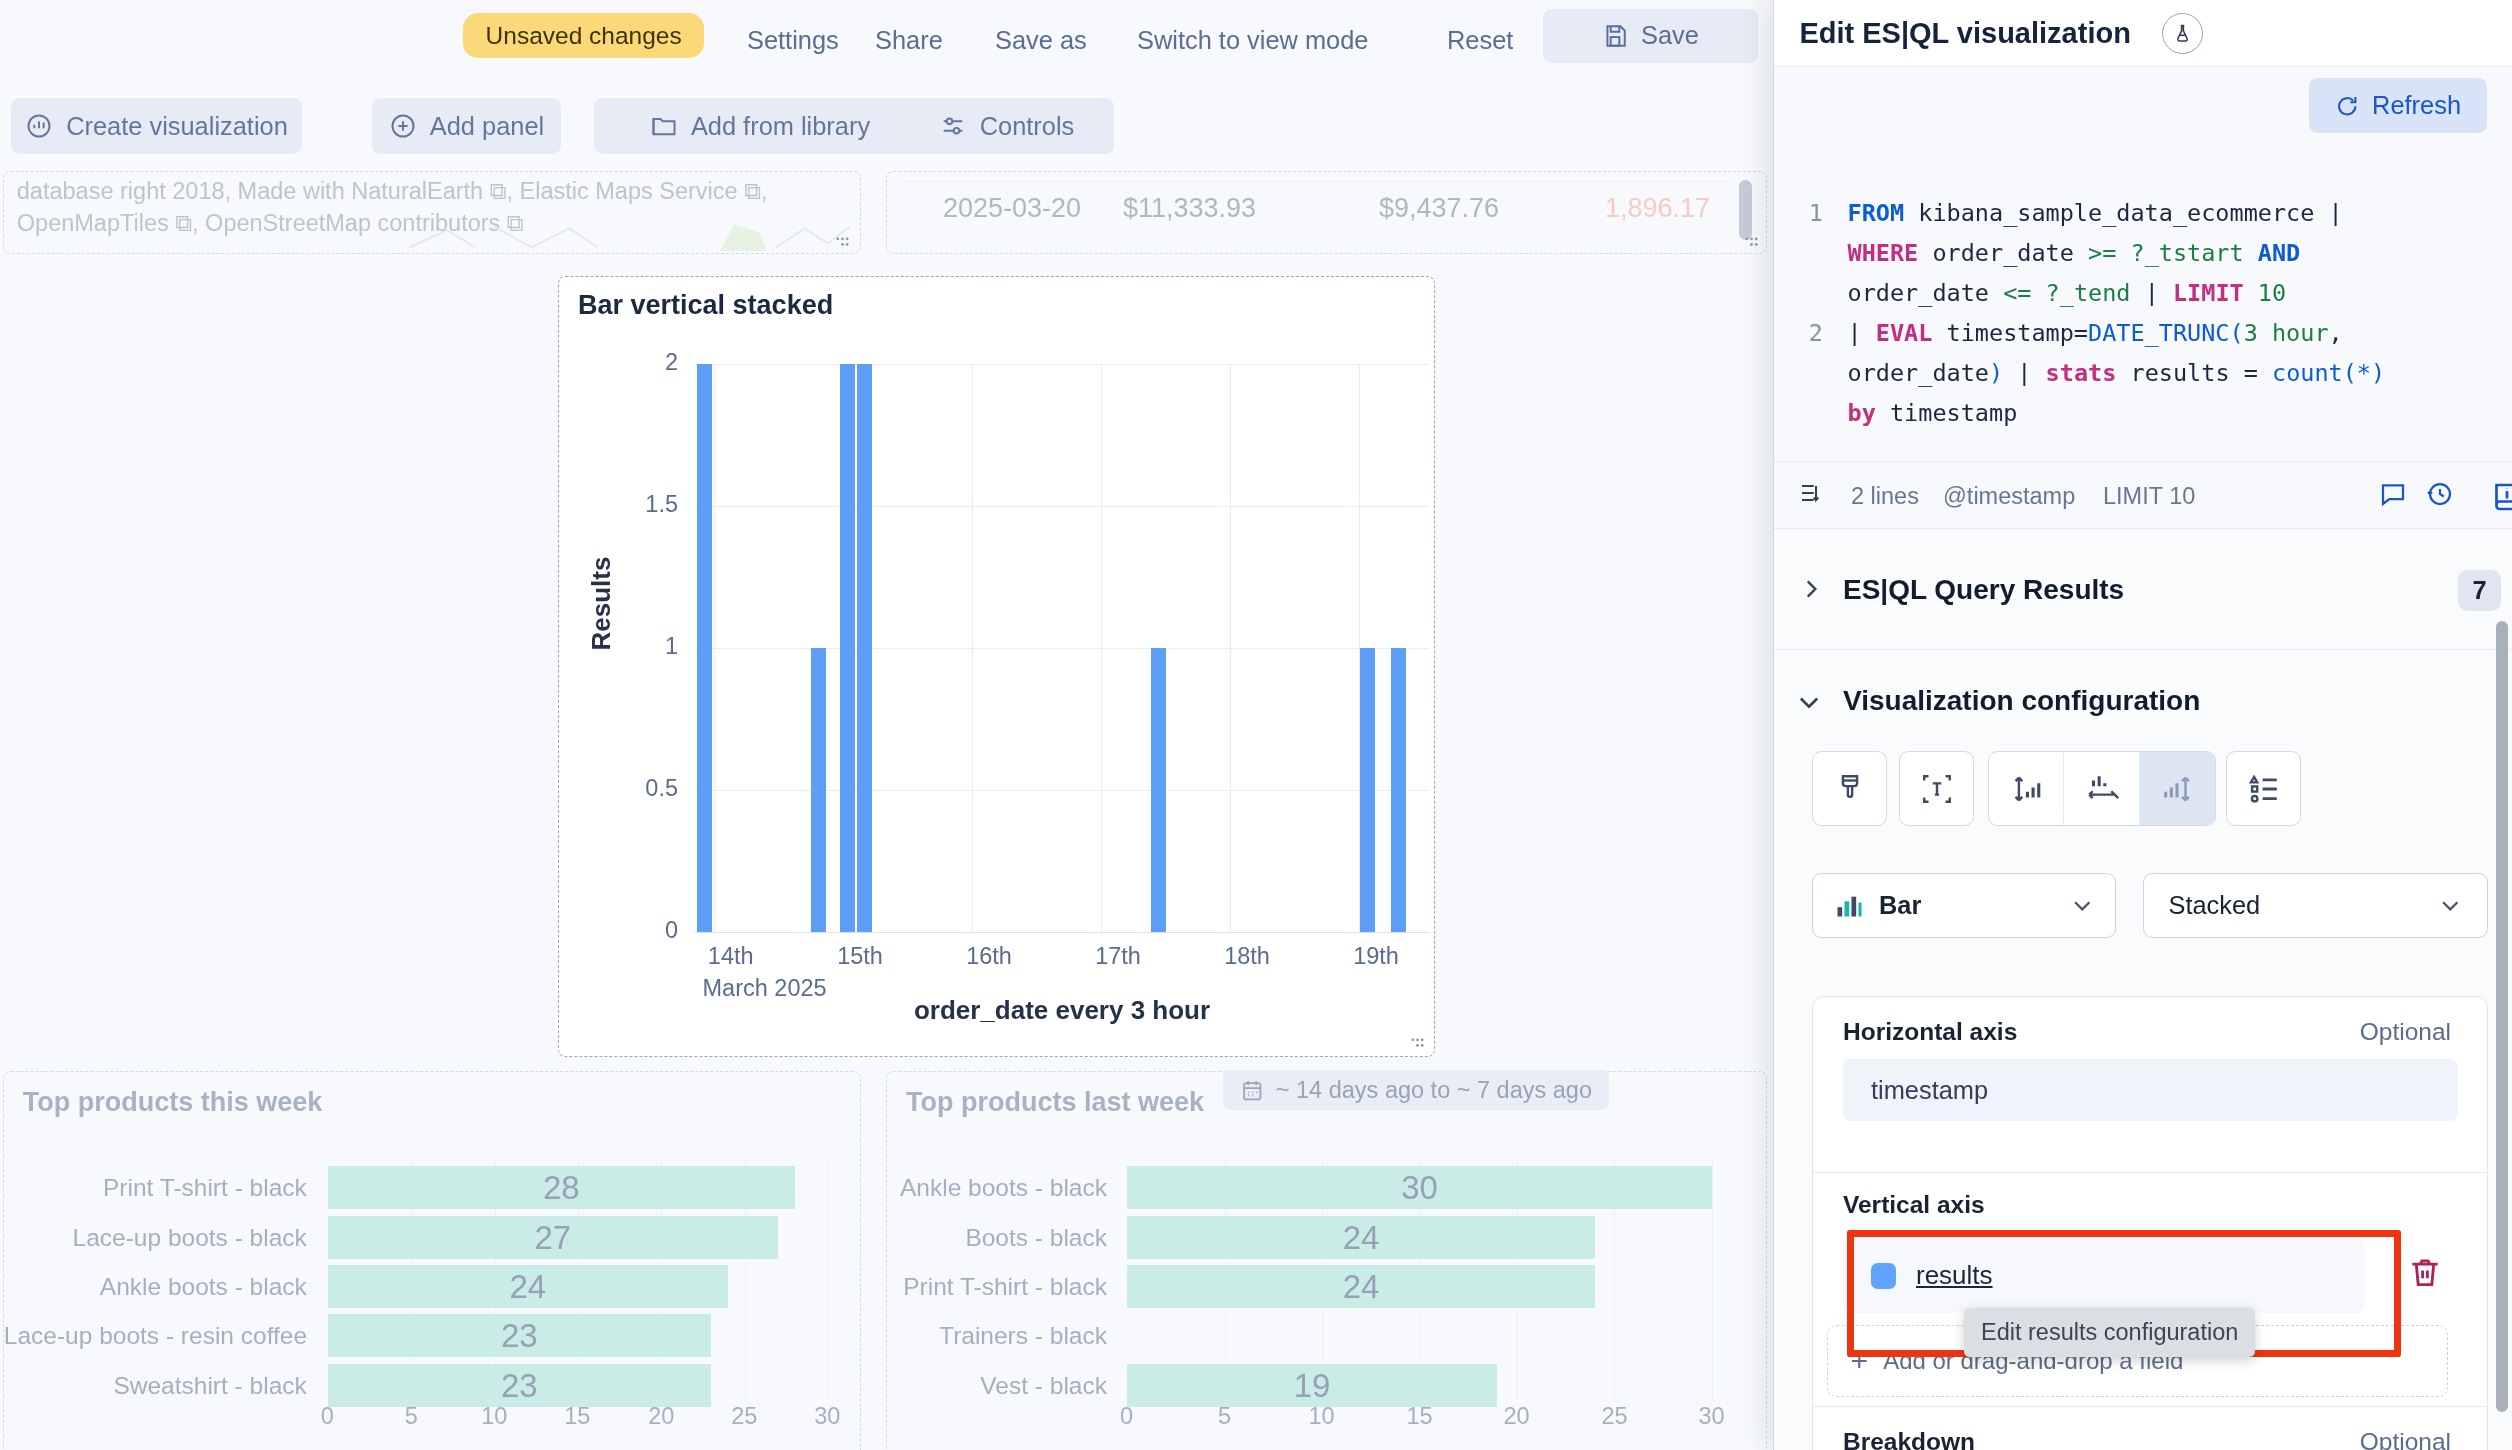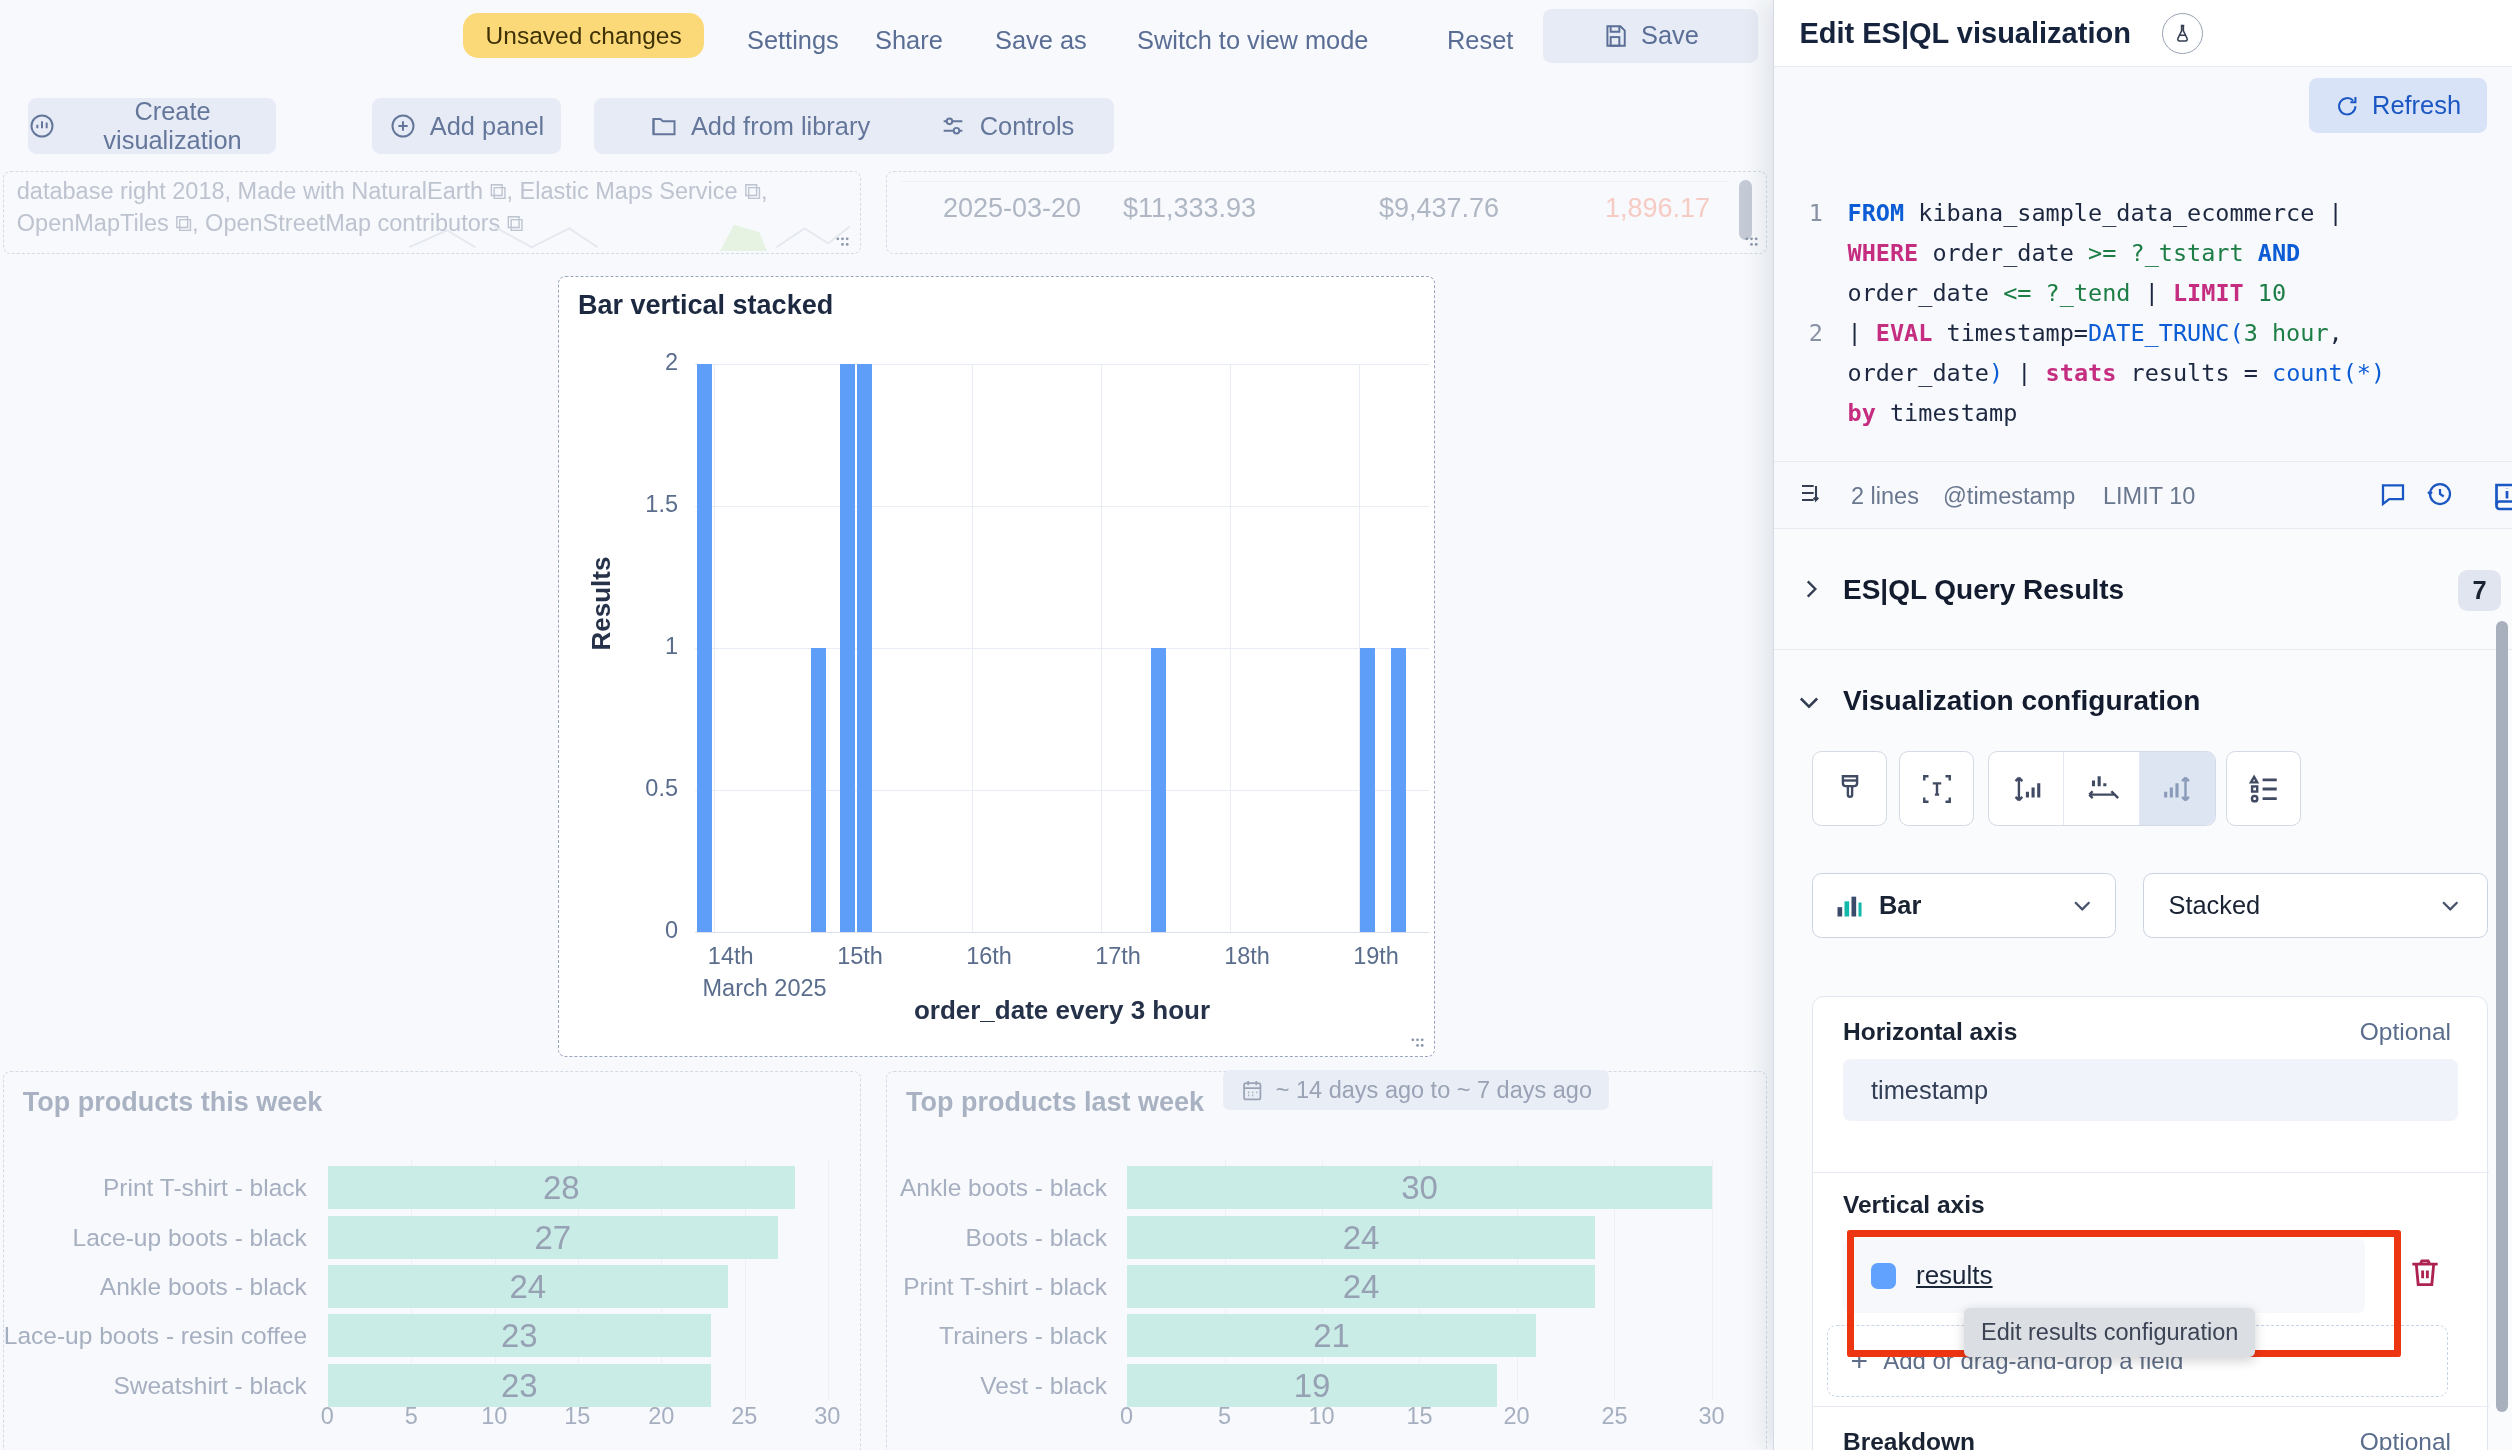--- a/index.html
+++ b/index.html
@@ -20,21 +20,21 @@
   #btn-settings{left:747px;} #btn-share{left:875px;} #btn-saveas{left:995px;}
   #btn-switch{left:1137px;} #btn-reset{left:1447px;}
   #btn-save { position:absolute; left:1543px; top:8.5px; width:215px; height:54px; background:#E6EBF5;
               border:none; border-radius:8.5px; color:#5A6E96; font-size:25.4px; font-family:inherit;
               display:flex; align-items:center; justify-content:center; gap:13px; cursor:pointer; }
 
   
   .act-btn { position:absolute; top:98px; height:56px; background:#E7EBF5; border:none; border-radius:8.5px;
              color:#64779B; font-size:25.4px; font-family:inherit; display:flex; align-items:center;
              justify-content:center; gap:13px; cursor:pointer; }
-  #act-create{left:28px; width:248px;} #act-add{left:372px; width:189px;}
+  #act-create{left:11px; width:291px;} #act-add{left:372px; width:189px;}
   #act-lib{left:594px; width:332px;} #act-controls{left:899px; width:215px;}
 
   
   .panel { position:absolute; border:1.9px dashed #D2DAE6; border-radius:7.5px; background:transparent; }
   .dots { position:absolute; color:#8B97AC; }
 
   
   #map-panel { left:2.8px; top:171px; width:858px; height:83px; }
   .attr-line { position:absolute; left:13px; font-size:23.5px; color:#BDC4D0; white-space:nowrap; }
   #attr1{top:5.6px;} #attr2{top:38px;}
@@ -366,23 +366,20 @@
         </div>
         <div class="hcat" style="left: 0px; width: 220px; top: 144px;">Boots - black</div>
         <div class="hbar" style="left: 240px; top: 144px; width: 468px; background: rgb(201, 236, 230);">
           <div class="hval">24</div>
         </div>
         <div class="hcat" style="left: 0px; width: 220px; top: 193px;">Print T-shirt - black</div>
         <div class="hbar" style="left: 240px; top: 193px; width: 468px; background: rgb(201, 236, 230);">
           <div class="hval">24</div>
         </div>
         <div class="hcat" style="left: 0px; width: 220px; top: 242px;">Trainers - black</div>
-        <div class="hbar" style="left: 240px; top: 242px; width: 409px; background: rgb(201, 236, 230);">
-          <div class="hval">21</div>
-        </div>
         <div class="hcat" style="left: 0px; width: 220px; top: 292px;">Vest - black</div>
         <div class="hbar" style="left: 240px; top: 292px; width: 370px; background: rgb(201, 236, 230);">
           <div class="hval">19</div>
         </div>
       </div>
   </div>
 
 </div>
 
 <aside id="flyout">

